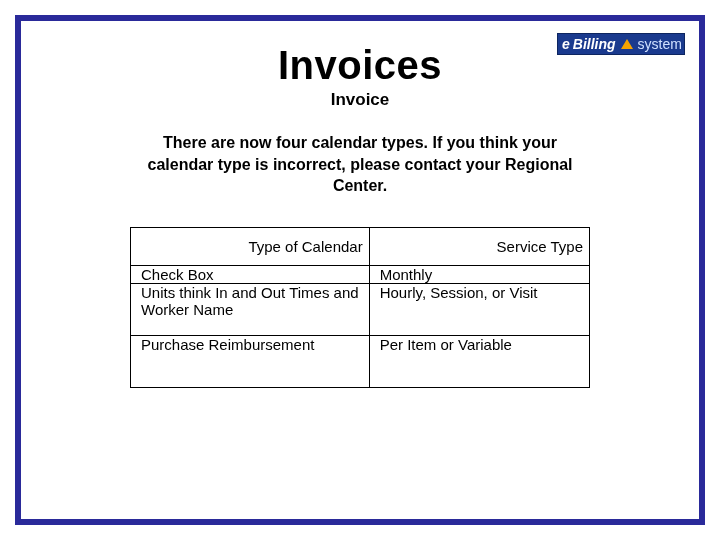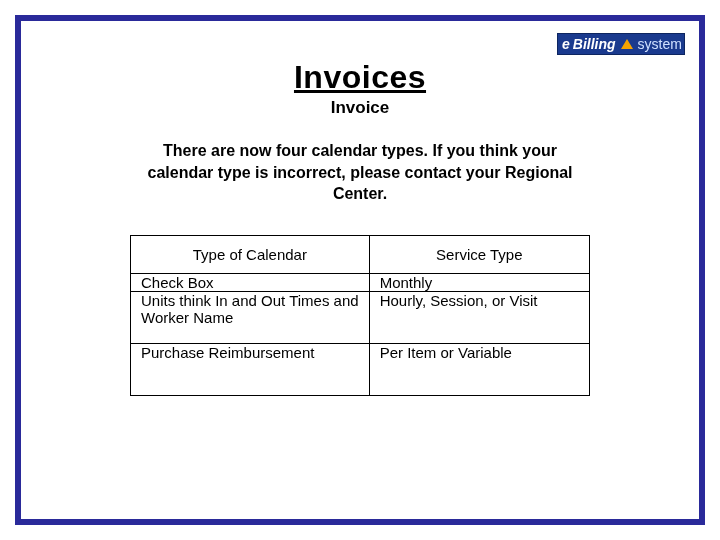--- a/index.html
+++ b/index.html
@@ -37,25 +37,24 @@
   .logo .tri {
     width: 0; height: 0;
     border-left: 6px solid transparent;
     border-right: 6px solid transparent;
     border-bottom: 10px solid #f5a300;
     margin: 0 2px;
   }
   .logo .system { color: #cfe0ff; font-size: 14px; font-weight: normal; }
   .title-main {
     text-align: center;
-    font-size: 32px;
+    font-size: 40px;
     font-weight: 900;
-    text-decoration: underline;
     letter-spacing: 0.5px;
-    margin-top: 20px;
+    margin-top: 4px;
   }
   .title-sub {
     text-align: center;
     font-size: 17px;
     font-weight: 800;
     margin-top: 2px;
   }
   .title-sub2 {
     text-align: center;
     font-size: 17px;
@@ -75,21 +74,21 @@
     width: 460px;
     margin: 30px auto 0 auto;
   }
   table.cal th, table.cal td {
     border: 1.5px solid #000;
     font-size: 15px;
     text-align: left;
   }
   table.cal th {
     font-weight: 400;
-    text-align: center;
+    text-align: right;
     padding: 10px 6px;
   }
   table.cal td {
     padding: 0 10px;
     vertical-align: top;
   }
   table.cal col.c1 { width: 52%; }
   table.cal col.c2 { width: 48%; }
   .row-tall td { height: 52px; }
 </style>

